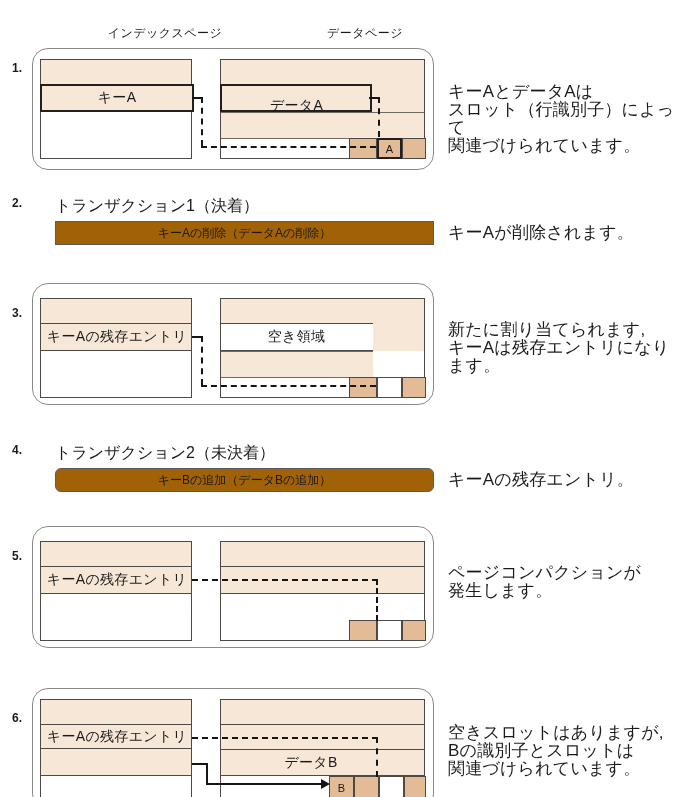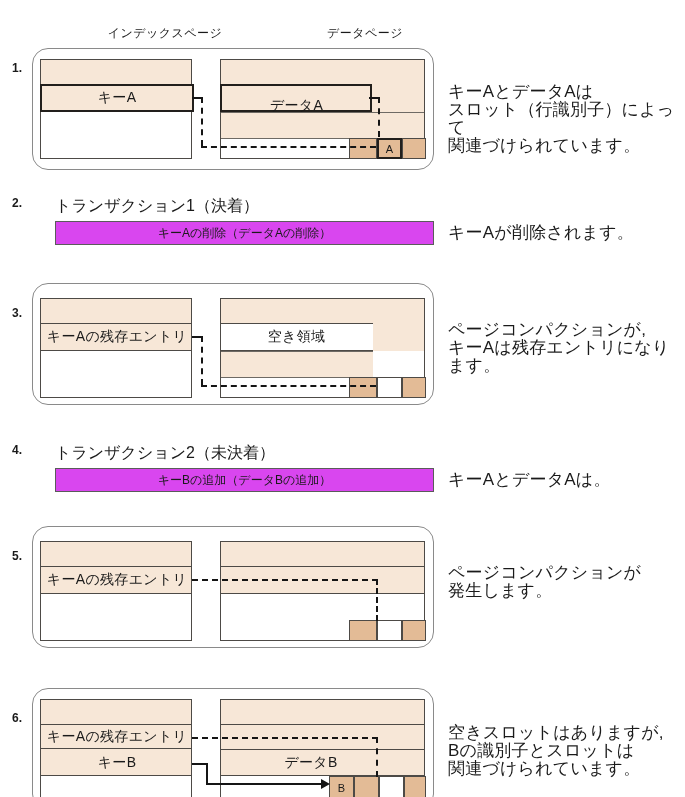--- a/index.html
+++ b/index.html
@@ -114,21 +114,21 @@
     border-left: 9px solid #151515;
   }
 
   
   .tx-title {
     font-size: 16px;
     white-space: nowrap;
   }
   .tx-bar {
     border: 1.4px solid #5b5b5b;
-    background: #d946ef;
+    background: #a16207;
     box-sizing: border-box;
     display: flex;
     align-items: center;
     justify-content: center;
     font-size: 12px;
     white-space: nowrap;
   }
 
   
   .note {
@@ -205,27 +205,27 @@
 
   <div class="slot fill-tan" style="left:128px; top:78px; width:28px; height:21px;"></div>
   <div class="slot fill-white" style="left:156px; top:78px; width:25px; height:21px;"></div>
   <div class="slot fill-tan" style="left:181px; top:78px; width:24px; height:21px;"></div>
 </div>
 
 <div class="abs solid-h" style="left:192px; top:315px; width:10px;"></div>
 <div class="abs dash-v" style="left:201px; top:315px; height:49px;"></div>
 <div class="abs dash-h" style="left:201px; top:364px; width:175px;"></div>
 
-<div class="abs note" style="left:448px; top:300px; width:235px;">ページコンパクションが,
+<div class="abs note" style="left:448px; top:300px; width:235px;">新たに割り当てられます,
 キーAは残存エントリになります。</div>
 
 <div class="abs step-num" style="left:12px; top:422px;">4.</div>
 <div class="abs tx-title" style="left:55px; top:422px;">トランザクション2（未決着）</div>
-<div class="abs tx-bar" style="left:55px; top:447px; width:379px; height:24px;">キーBの追加（データBの追加）</div>
-<div class="abs note" style="left:448px; top:450px; width:230px;">キーAとデータAは。</div>
+<div class="abs tx-bar" style="left:55px; top:447px; width:379px; height:24px;border-radius:6px;">キーBの追加（データBの追加）</div>
+<div class="abs note" style="left:448px; top:450px; width:230px;">キーAの残存エントリ。</div>
 
 <div class="abs step-num" style="left:12px; top:528px;">5.</div>
 
 <div class="abs panel" style="left:32px; top:505px; width:402px; height:122px;"></div>
 
 <div class="abs page-box" style="left:40px; top:520px; width:152px; height:100px;">
   <div class="band fill-beige" style="left:0; top:0; right:0; height:24px;"></div>
   <div class="band fill-beige band-top-line band-bot-line" style="left:0; top:24px; right:0; height:28px;"></div>
   <div class="band fill-white" style="left:0; top:52px; right:0; bottom:0;"></div>
   <div class="cell-label" style="left:0; top:24px; width:152px; height:28px;">キーAの残存エントリ</div>
@@ -250,21 +250,20 @@
 <div class="abs step-num" style="left:12px; top:690px;">6.</div>
 
 <div class="abs panel" style="left:32px; top:667px; width:402px; height:122px;"></div>
 
 <div class="abs page-box" style="left:40px; top:678px; width:152px; height:100px;">
   <div class="band fill-beige" style="left:0; top:0; right:0; height:24px;"></div>
   <div class="band fill-beige band-top-line band-bot-line" style="left:0; top:24px; right:0; height:25px;"></div>
   <div class="band fill-beige band-bot-line" style="left:0; top:49px; right:0; height:27px;"></div>
   <div class="band fill-white" style="left:0; top:76px; right:0; bottom:0;"></div>
   <div class="cell-label" style="left:0; top:24px; width:152px; height:25px;">キーAの残存エントリ</div>
-  <div class="cell-label" style="left:0; top:49px; width:152px; height:27px;">キーB</div>
 </div>
 
 <div class="abs page-box" style="left:220px; top:678px; width:205px; height:100px;padding-left:12px;">
   <div class="band fill-beige" style="left:0; top:0; right:0; height:24px;"></div>
   <div class="band fill-beige band-top-line" style="left:0; top:24px; right:0; height:25px;"></div>
   <div class="band fill-beige band-top-line band-bot-line" style="left:0; top:49px; right:0; height:27px;"></div>
   <div class="band fill-white" style="left:0; top:76px; right:0; bottom:0;"></div>
   <div class="cell-label" style="left:0; top:49px; width:180px; height:27px;">データB</div>
 
   <div class="slot fill-tan" style="left:108px; top:76px; width:25px; height:23px;">B</div>

